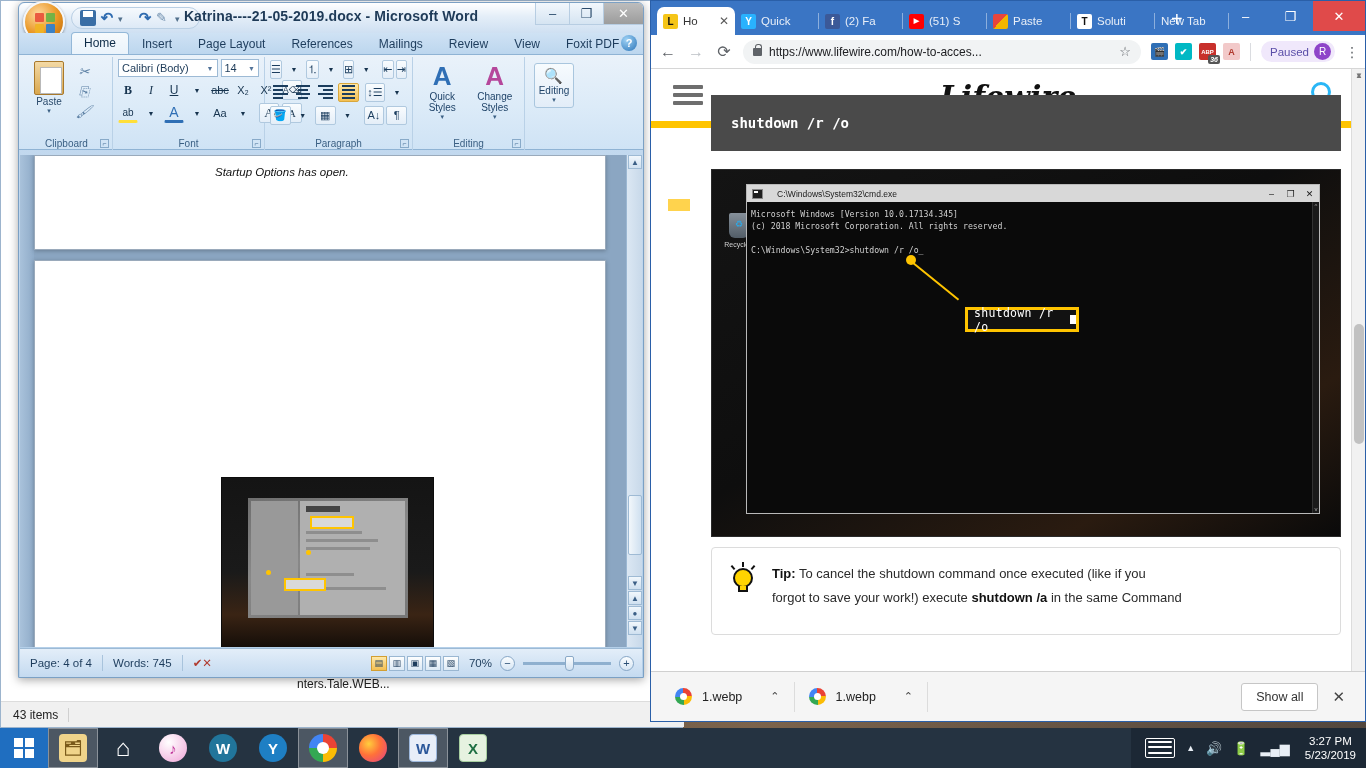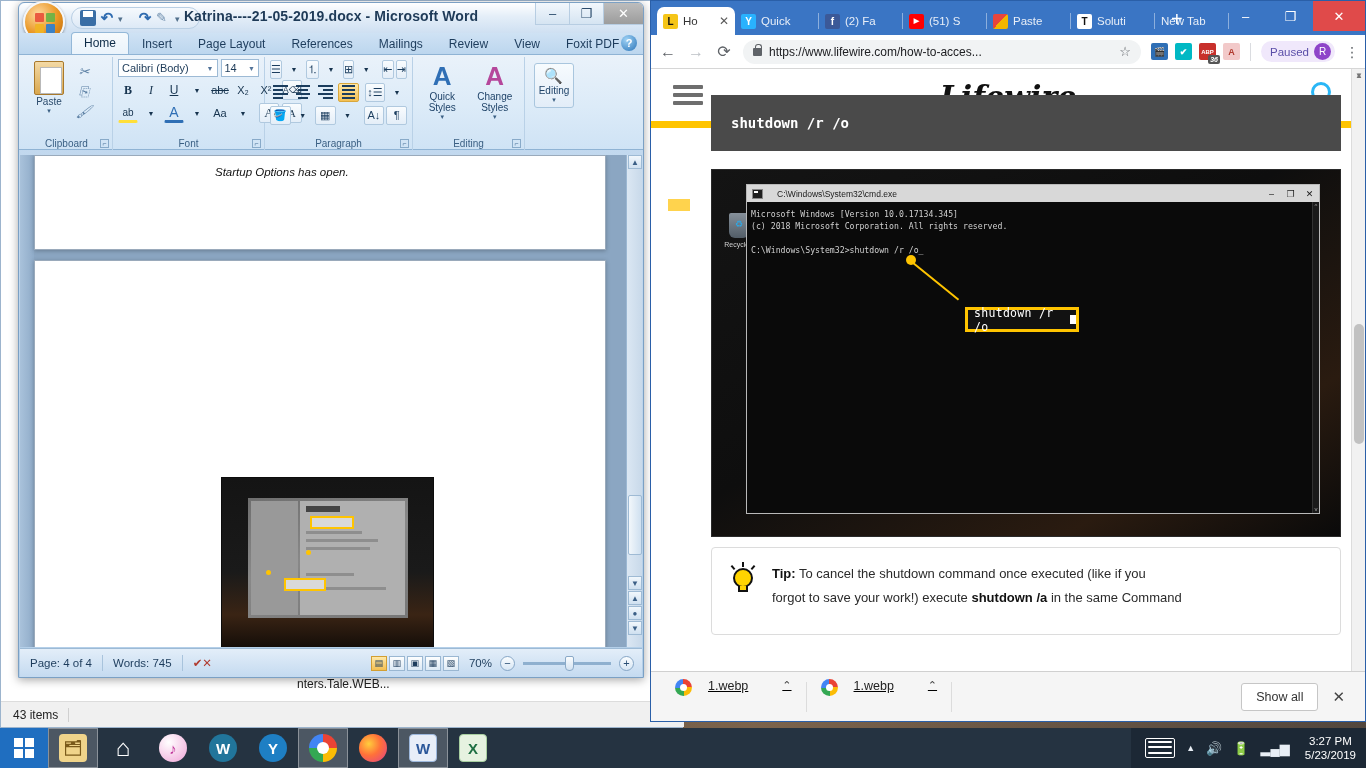--- a/index.html
+++ b/index.html
@@ -326,21 +326,21 @@
   .tiptext b{font-weight:bold;color:#111;}
 
   .cr-pagesb{position:absolute;right:0;top:68px;bottom:50px;width:14px;background:#f1f1f1;border-left:1px solid #dcdcdc;}
   .cr-pagesb .t{position:absolute;left:2px;top:2px;width:10px;text-align:center;font-size:8px;color:#777;}
   .cr-pagesb .thumb{position:absolute;left:2px;top:255px;width:10px;height:120px;background:#c1c1c1;border-radius:5px;}
 
   .cr-dlbar{
     position:absolute;left:0;right:0;bottom:0;height:50px;background:#f5f5f5;
     border-top:1px solid #d0d0d0;display:flex;align-items:center;padding:0 10px;gap:0;
   }
-  .dl-item{display:flex;align-items:flex-start;gap:16px;padding:0 14px;height:36px;text-decoration:underline;}
+  .dl-item{display:flex;align-items:center;gap:10px;padding:0 14px;height:36px;}
   .dl-ico{width:17px;height:17px;border-radius:50%;background:conic-gradient(#ea4335 0 25%,#fbbc05 25% 50%,#34a853 50% 75%,#4285f4 75% 100%);position:relative;}
   .dl-ico:after{content:"";position:absolute;left:5px;top:5px;width:7px;height:7px;border-radius:50%;background:#fff;}
   .dl-name{font-size:12.5px;color:#222;}
   .dl-caret{margin-left:18px;font-size:11px;color:#444;}
   .dl-div{width:1px;height:30px;background:#dcdcdc;}
   .dl-showall{margin-left:auto;border:1px solid #c6c6c6;border-radius:3px;background:#fff;padding:6px 14px;font-size:12.5px;color:#333;}
   .dl-x{padding:0 10px 0 14px;font-size:15px;color:#444;}
 
   
   #taskbar{

